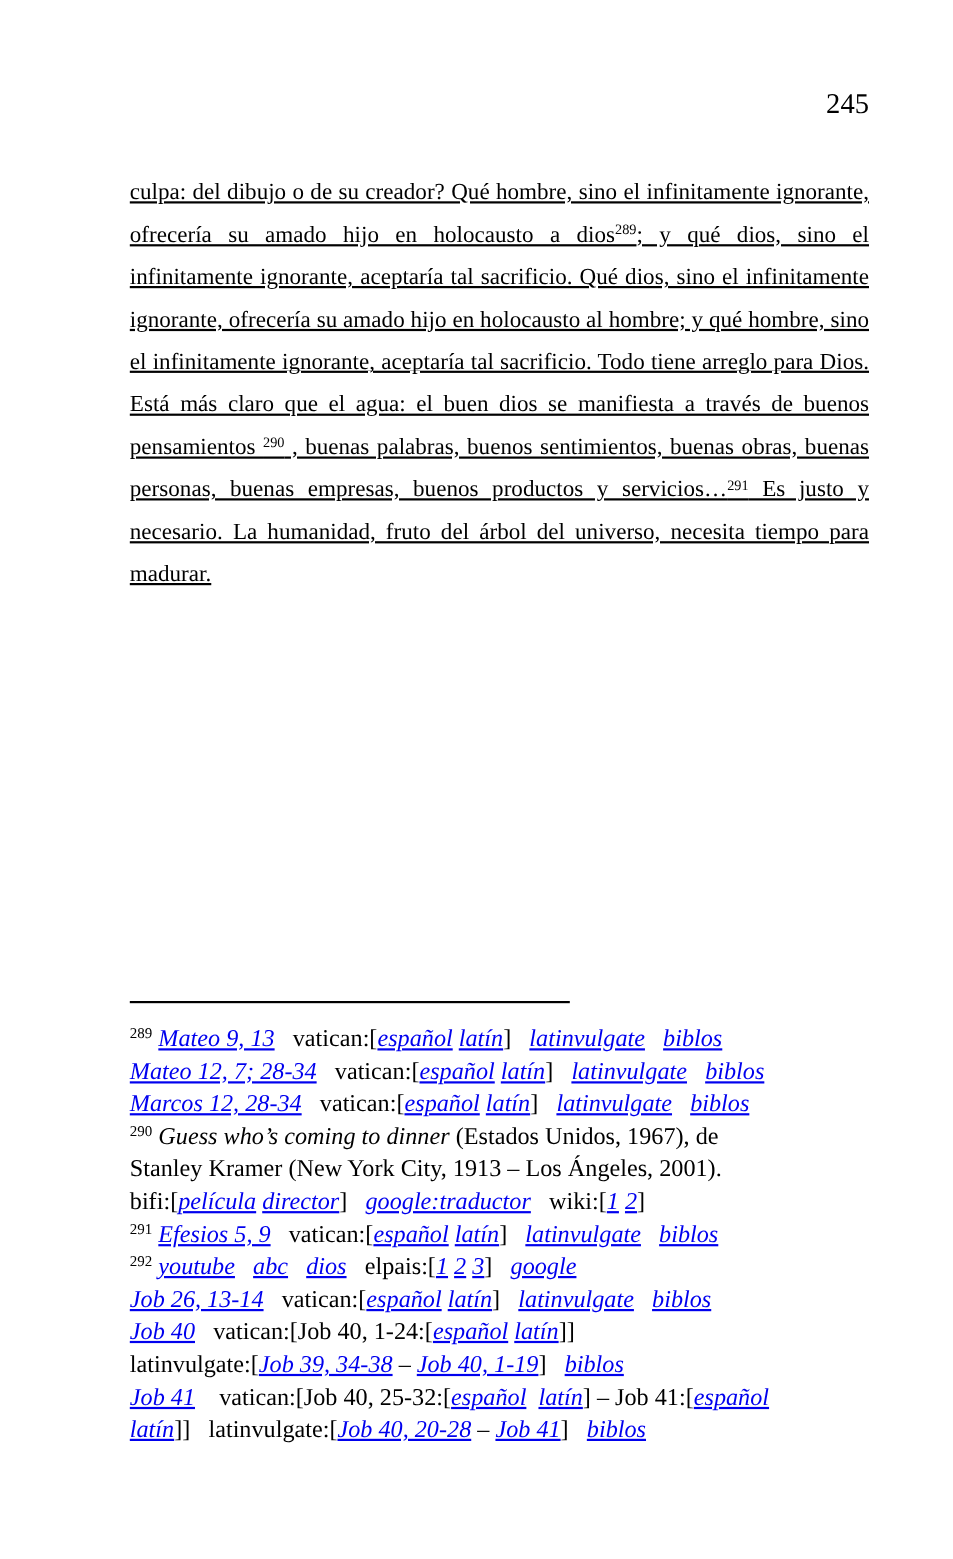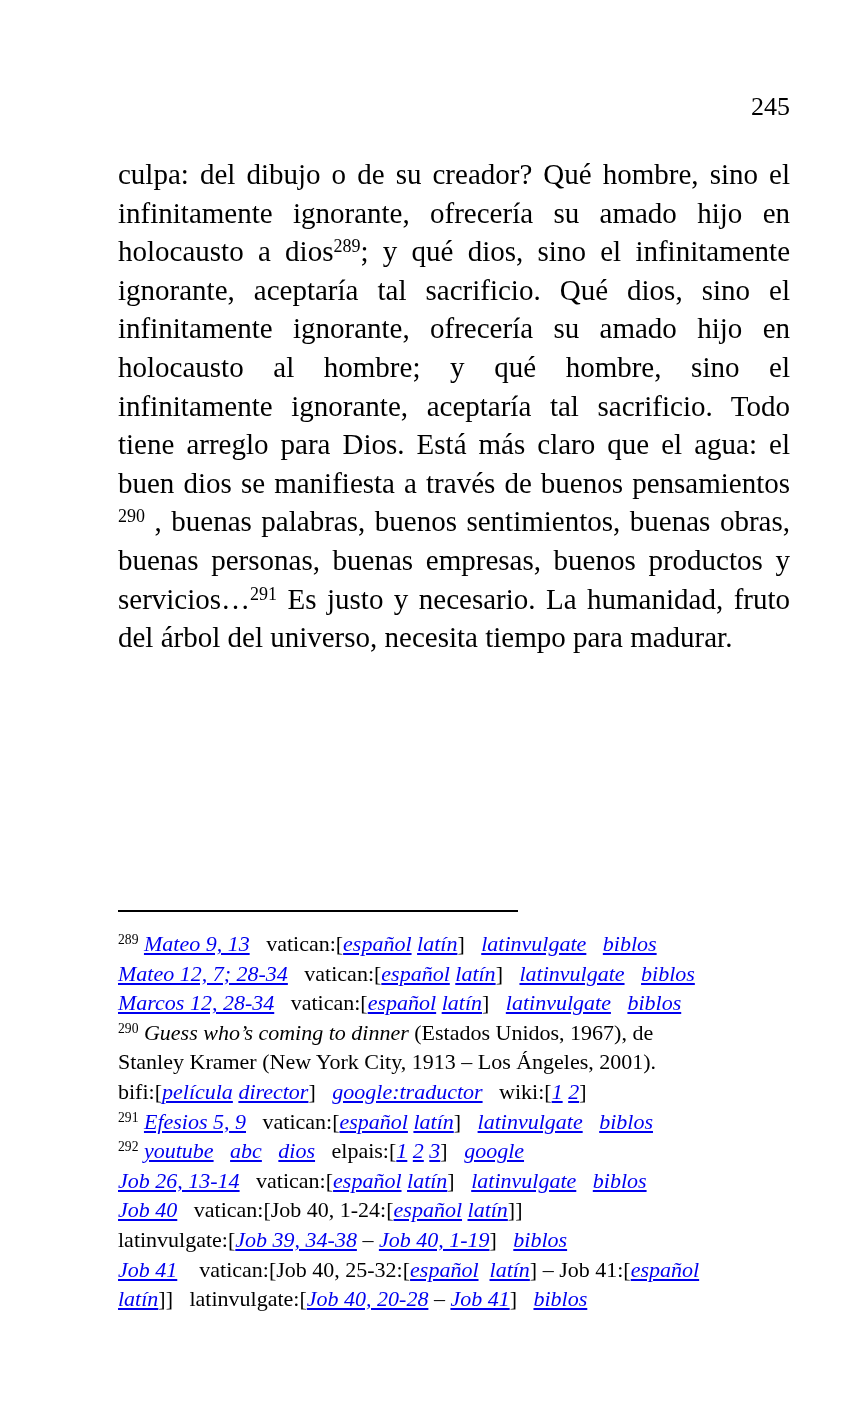--- a/index.html
+++ b/index.html
@@ -11,29 +11,30 @@
     color: #000000;
   }
   .page {
     position: relative;
     width: 866px; height: 1417px;
     background: #ffffff;
     overflow: hidden;
   }
   .page-number {
     position: absolute;
-    top: 92px; left: 118px; width: 672px;
+    top: 80px; left: 118px; width: 672px;
     text-align: right;
     font-size: 26px; line-height: 30px;
   }
   .body-text {
     position: absolute;
     top: 155px; left: 118px; width: 672px;
-    font-size: 29px; line-height: 38.6px;
+    font-size: 21px; line-height: 38.6px;
     text-align: justify;
+    text-decoration: underline;
   }
   .body-text p { margin: 0; padding: 0; }
   .body-text p.indent { text-indent: 34px; }
   .body-text p.justify-last { text-align-last: justify; }
   sup {
     font-size: 0.62em;
     line-height: 0;
     vertical-align: baseline;
     position: relative;
     top: -0.5em;

